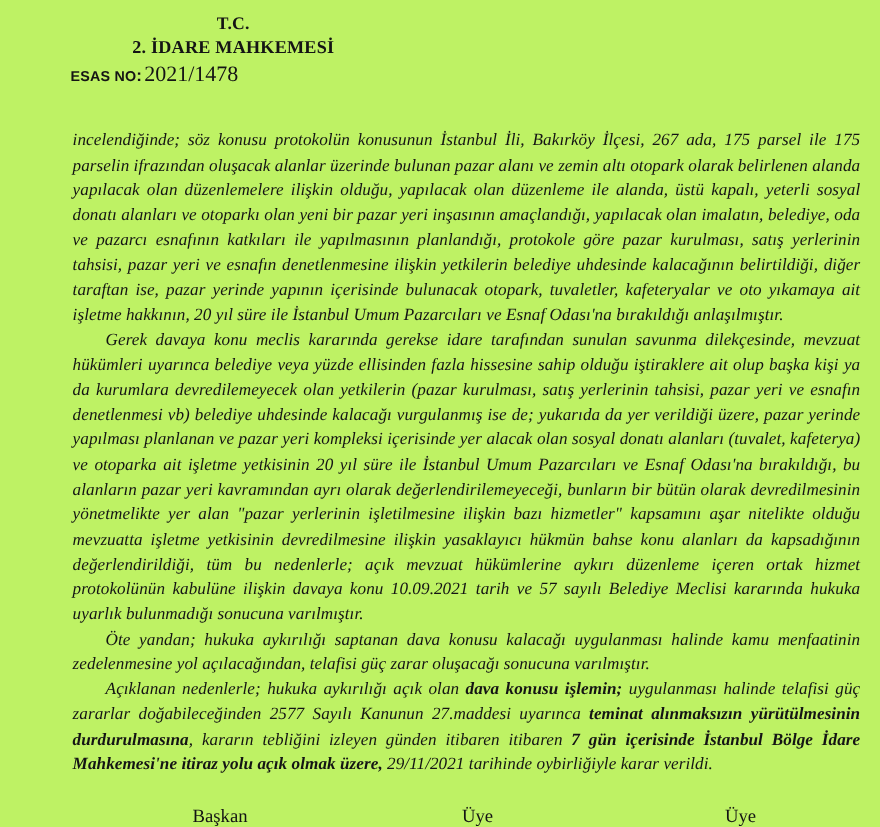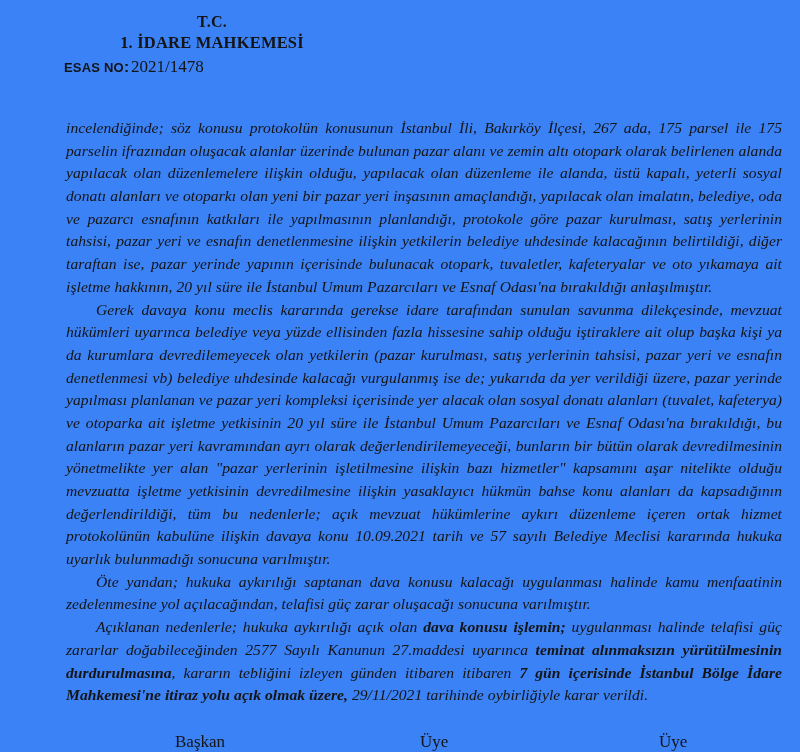--- a/index.html
+++ b/index.html
@@ -57,21 +57,21 @@
     font-size: 13px;
     letter-spacing: 0.2px;
   }
   .esas-sep {
     font-family: "Liberation Sans", "DejaVu Sans", sans-serif;
     font-weight: bold;
     font-size: 15.5px;
   }
   .esas-value {
     font-family: "Liberation Serif", "DejaVu Serif", serif;
-    font-size: 17px;
+    font-size: 20px;
     font-weight: normal;
     padding-left: 2px;
     margin-top: 48px;
   }
 
   
   .body-text {
     position: absolute;
     left: 66px;
     top: 117px;
@@ -112,25 +112,25 @@
     position: absolute;
     white-space: nowrap;
   }
   .sign-cell.c1 { left: 175px; }
   .sign-cell.c2 { left: 420px; }
   .sign-cell.c3 { left: 659px; }
 </style>
 </head>
 <body style="color: rgb(20, 20, 20);">
 
-<div class="page" style="background: #3b82f6;">
+<div class="page" style="background: #bef264;">
 
   <div class="court-header">
     <div class="hdr-line l1">T.C.</div>
-    <div class="hdr-line l3">1. İDARE MAHKEMESİ</div>
+    <div class="hdr-line l3">2. İDARE MAHKEMESİ</div>
     <div class="esas-row">
       <span class="esas-label">ESAS NO</span><span class="esas-sep">:</span><span class="esas-value">2021/1478</span>
     </div>
   </div>
 
   <div class="body-text">
     <p class="no-indent">incelendiğinde; söz konusu protokolün konusunun  İstanbul İli, Bakırköy İlçesi, 267 ada, 175 parsel ile 175 parselin ifrazından oluşacak alanlar üzerinde bulunan pazar alanı ve zemin altı otopark olarak belirlenen alanda yapılacak olan düzenlemelere ilişkin olduğu, yapılacak olan düzenleme ile alanda, üstü kapalı, yeterli sosyal donatı alanları ve otoparkı olan yeni bir pazar yeri inşasının amaçlandığı, yapılacak olan imalatın, belediye, oda ve pazarcı esnafının katkıları ile yapılmasının planlandığı, protokole göre pazar kurulması, satış yerlerinin tahsisi, pazar yeri ve esnafın denetlenmesine ilişkin yetkilerin belediye uhdesinde kalacağının belirtildiği, diğer taraftan ise, pazar yerinde yapının içerisinde bulunacak otopark, tuvaletler, kafeteryalar ve oto yıkamaya ait işletme hakkının, 20 yıl süre ile İstanbul Umum Pazarcıları ve Esnaf Odası'na bırakıldığı anlaşılmıştır.</p>
     <p>Gerek davaya konu meclis kararında gerekse idare tarafından sunulan savunma dilekçesinde, mevzuat hükümleri uyarınca belediye veya yüzde ellisinden fazla hissesine sahip olduğu iştiraklere ait olup başka kişi ya da kurumlara devredilemeyecek olan yetkilerin (pazar kurulması, satış yerlerinin tahsisi, pazar yeri ve esnafın denetlenmesi vb) belediye uhdesinde kalacağı vurgulanmış ise de; yukarıda da yer verildiği üzere, pazar yerinde yapılması planlanan ve pazar yeri kompleksi içerisinde yer alacak olan sosyal donatı alanları (tuvalet, kafeterya) ve otoparka ait işletme yetkisinin 20 yıl süre ile İstanbul Umum Pazarcıları ve Esnaf Odası'na bırakıldığı, bu alanların pazar yeri kavramından ayrı olarak değerlendirilemeyeceği, bunların bir bütün olarak devredilmesinin yönetmelikte yer alan "pazar yerlerinin işletilmesine ilişkin bazı hizmetler" kapsamını aşar nitelikte olduğu mevzuatta işletme yetkisinin devredilmesine ilişkin yasaklayıcı hükmün bahse konu alanları da kapsadığının değerlendirildiği, tüm bu nedenlerle; açık mevzuat hükümlerine aykırı düzenleme içeren ortak hizmet protokolünün kabulüne ilişkin davaya konu 10.09.2021 tarih ve 57 sayılı Belediye Meclisi kararında hukuka uyarlık bulunmadığı sonucuna varılmıştır.</p>
     <p>Öte yandan; hukuka aykırılığı saptanan dava konusu kalacağı uygulanması halinde kamu menfaatinin zedelenmesine yol açılacağından, telafisi güç zarar oluşacağı sonucuna varılmıştır.</p>
     <p><span>Açıklanan nedenlerle; hukuka aykırılığı açık olan </span><b>dava konusu işlemin;</b><span> uygulanması halinde telafisi güç zararlar doğabileceğinden 2577 Sayılı Kanunun 27.maddesi uyarınca </span><b>teminat alınmaksızın yürütülmesinin durdurulmasına</b><span>, kararın tebliğini izleyen günden itibaren itibaren </span><b>7 gün içerisinde İstanbul Bölge İdare Mahkemesi'ne itiraz yolu açık olmak üzere,</b><span> 29/11/2021 tarihinde oybirliğiyle karar verildi.</span></p>

